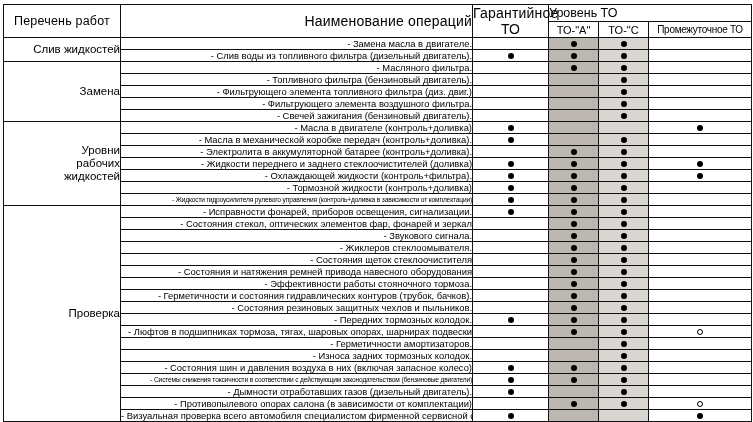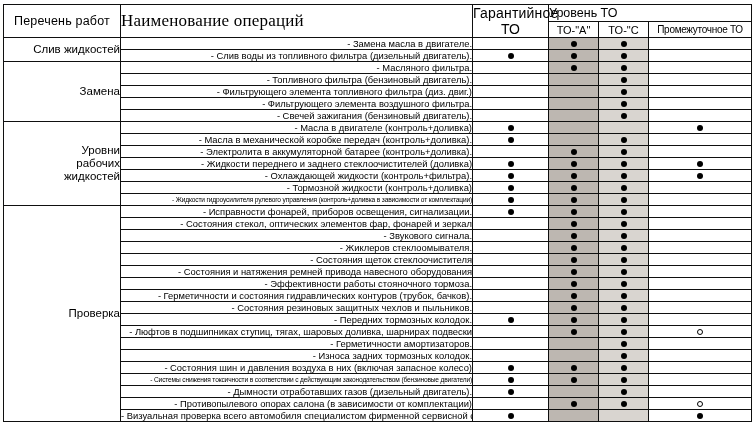--- a/index.html
+++ b/index.html
@@ -36,21 +36,21 @@
 
   
   .hd{
     text-align:center;
     font-weight:bold;
     letter-spacing:.2px;
     margin-top:20px;
   }
   .hd-big{font-size:12.5px;height:25px;}
   .hd-left{
-    text-align:left;padding-left:6px;font-size:17px;font-weight:bold;font-family:Liberation Serif, serif;
+    text-align:right;padding-left:6px;font-size:14px;font-weight:bold;
   }
   .hd-center-sm{font-size:14px;font-weight:bold;height:25px;}
   .lvl-top{font-size:12.5px;font-weight:bold;text-align:left;height:13px;line-height:13px;}
   .lvl-sub{font-size:11px;font-weight:bold;text-align:center;height:12px;line-height:12px;}
   .lvl-sub.tiny{font-size:10px;letter-spacing:-0.3px;}
 
   
   .grp{
     text-align:right;font-weight:bold;font-size:11.5px;line-height:13px;
   }
@@ -291,21 +291,21 @@
           <td class="mk thickL"><span class="blank"></span></td>
         </tr>
         <tr class="r">
           <td class="op">- Передних тормозных колодок.</td>
           <td class="mk"><span class="dot"></span></td>
           <td class="mk shade-a thickL"><span class="dot"></span></td>
           <td class="mk shade-c thickL"><span class="dot"></span></td>
           <td class="mk thickL"><span class="blank"></span></td>
         </tr>
         <tr class="r">
-          <td class="op">- Люфтов в подшипниках ступиц, тягах, шаровых доливка, шарнирах подвески</td>
+          <td class="op">- Люфтов в подшипниках тормоза, тягах, шаровых опорах, шарнирах подвески</td>
           <td class="mk"><span class="blank"></span></td>
           <td class="mk shade-a thickL"><span class="dot"></span></td>
           <td class="mk shade-c thickL"><span class="dot"></span></td>
           <td class="mk thickL"><span class="ring"></span></td>
         </tr>
         <tr class="r">
           <td class="op">- Герметичности амортизаторов.</td>
           <td class="mk"><span class="blank"></span></td>
           <td class="mk shade-a thickL"><span class="blank"></span></td>
           <td class="mk shade-c thickL"><span class="dot"></span></td>

